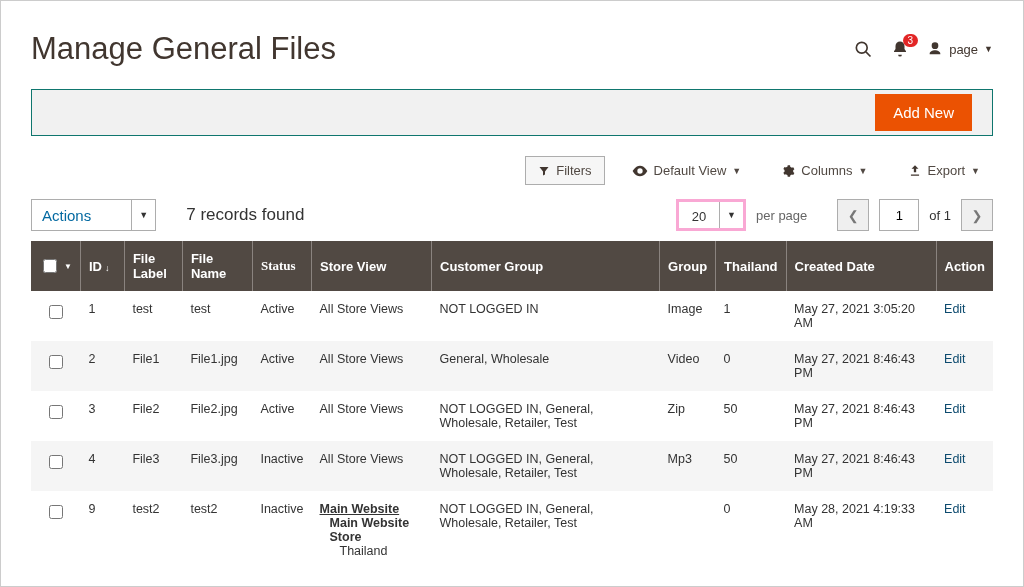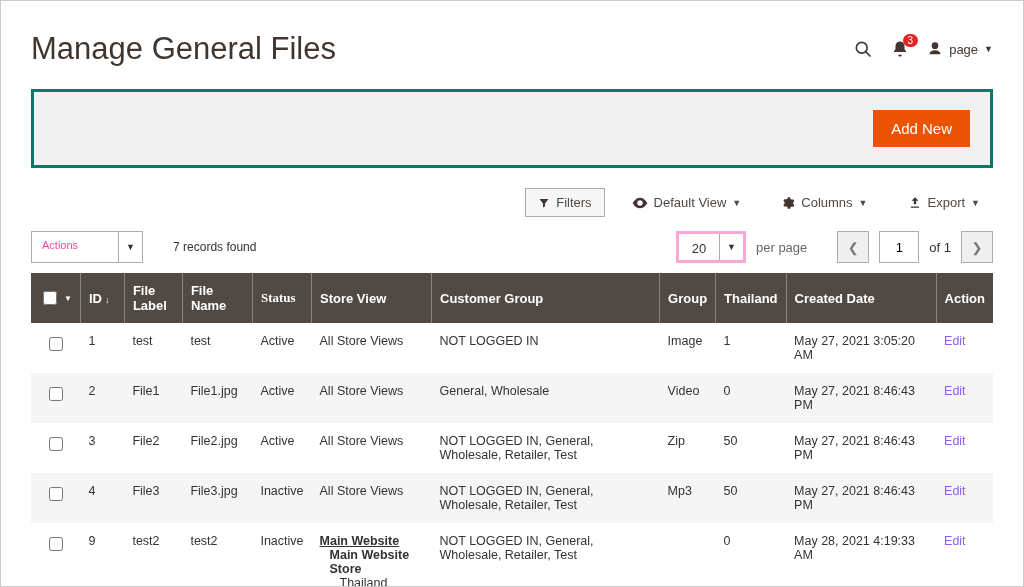--- a/index.html
+++ b/index.html
@@ -45,23 +45,23 @@
     border-radius: 8px;
     padding: 1px 5px;
     line-height: 1.1;
   }
   .admin-user { display:flex; align-items:center; gap:6px; font-size:13px; color:#41362f; cursor:pointer; }
   .admin-user .caret { font-size: 9px; }
   svg { display:block; }
 
   .actionbar {
     background: #f1f1f1;
-    border: 3px solid #0f766e;
+    border: 1px solid #0f766e;
     margin: 12px 30px 0;
-    padding: 18px 20px;
+    padding: 4px 20px;
     display:flex;
     justify-content:flex-end;
   }
   .btn-primary {
     background: #eb5202;
     color: #fff;
     border:none;
     font-size: 15px;
     padding: 10px 18px;
     cursor:pointer;
@@ -94,30 +94,30 @@
     align-items:center;
     justify-content:space-between;
   }
   .actions-select {
     display:flex;
     border:1px solid #adadad;
     height:32px;
   }
   .actions-select .as-label {
     padding: 7px 40px 7px 10px;
-    color:#ec4899;
-    font-size:11px;
+    color:#0369a1;
+    font-size:15px;
   }
   .actions-select .as-caret {
     border-left:1px solid #adadad;
     width:24px;
     display:flex; align-items:center; justify-content:center;
     font-size:9px;
   }
-  .records-found { font-size:12px; color:#333; margin-left:30px; }
+  .records-found { font-size:17px; color:#333; margin-left:30px; }
   .pager { display:flex; align-items:center; gap:10px; }
   .per-page-wrap { display:flex; border:3px solid #f9a8d4; height:32px;}
   .per-page-wrap .pp-num { width:40px; text-align:center; padding-top:7px; }
   .per-page-wrap .pp-caret { width:24px; border-left:1px solid #adadad; display:flex; align-items:center; justify-content:center; font-size:9px;}
   .pp-label { font-size:13px; color:#666; margin-right:20px; }
   .pg-btn {
     width:32px; height:32px;
     border:1px solid #adadad;
     background:#efefef;
     display:flex; align-items:center; justify-content:center;
@@ -156,21 +156,21 @@
   th.checkbox-cell .hdr-cb-wrap .caret { font-size:8px; }
   .col-id { width:44px; }
   .col-label { width:58px; }
   .col-name { width:70px; }
   .col-status { width:54px;font-family:Liberation Serif, serif; }
   .col-store { width:120px; }
   .col-group { width:50px; }
   .col-priority { width:50px; }
   .col-created { width:150px; }
   .col-action { width:44px; text-align:left; }
-  .edit-link { color:#8b5cf6; cursor:pointer; }
+  .edit-link { color:#0c4a6e; cursor:pointer; }
   .sort-ind { font-size:9px; margin-left:3px; }
   .store-hier .sh-l1 { font-weight:700;text-decoration:underline; }
   .store-hier .sh-l2 { font-weight:700; padding-left:10px; }
   .store-hier .sh-l3 { padding-left:20px; }
 </style>
 </head>
 <body>
 <div class="page">
 
 <div class="header">

